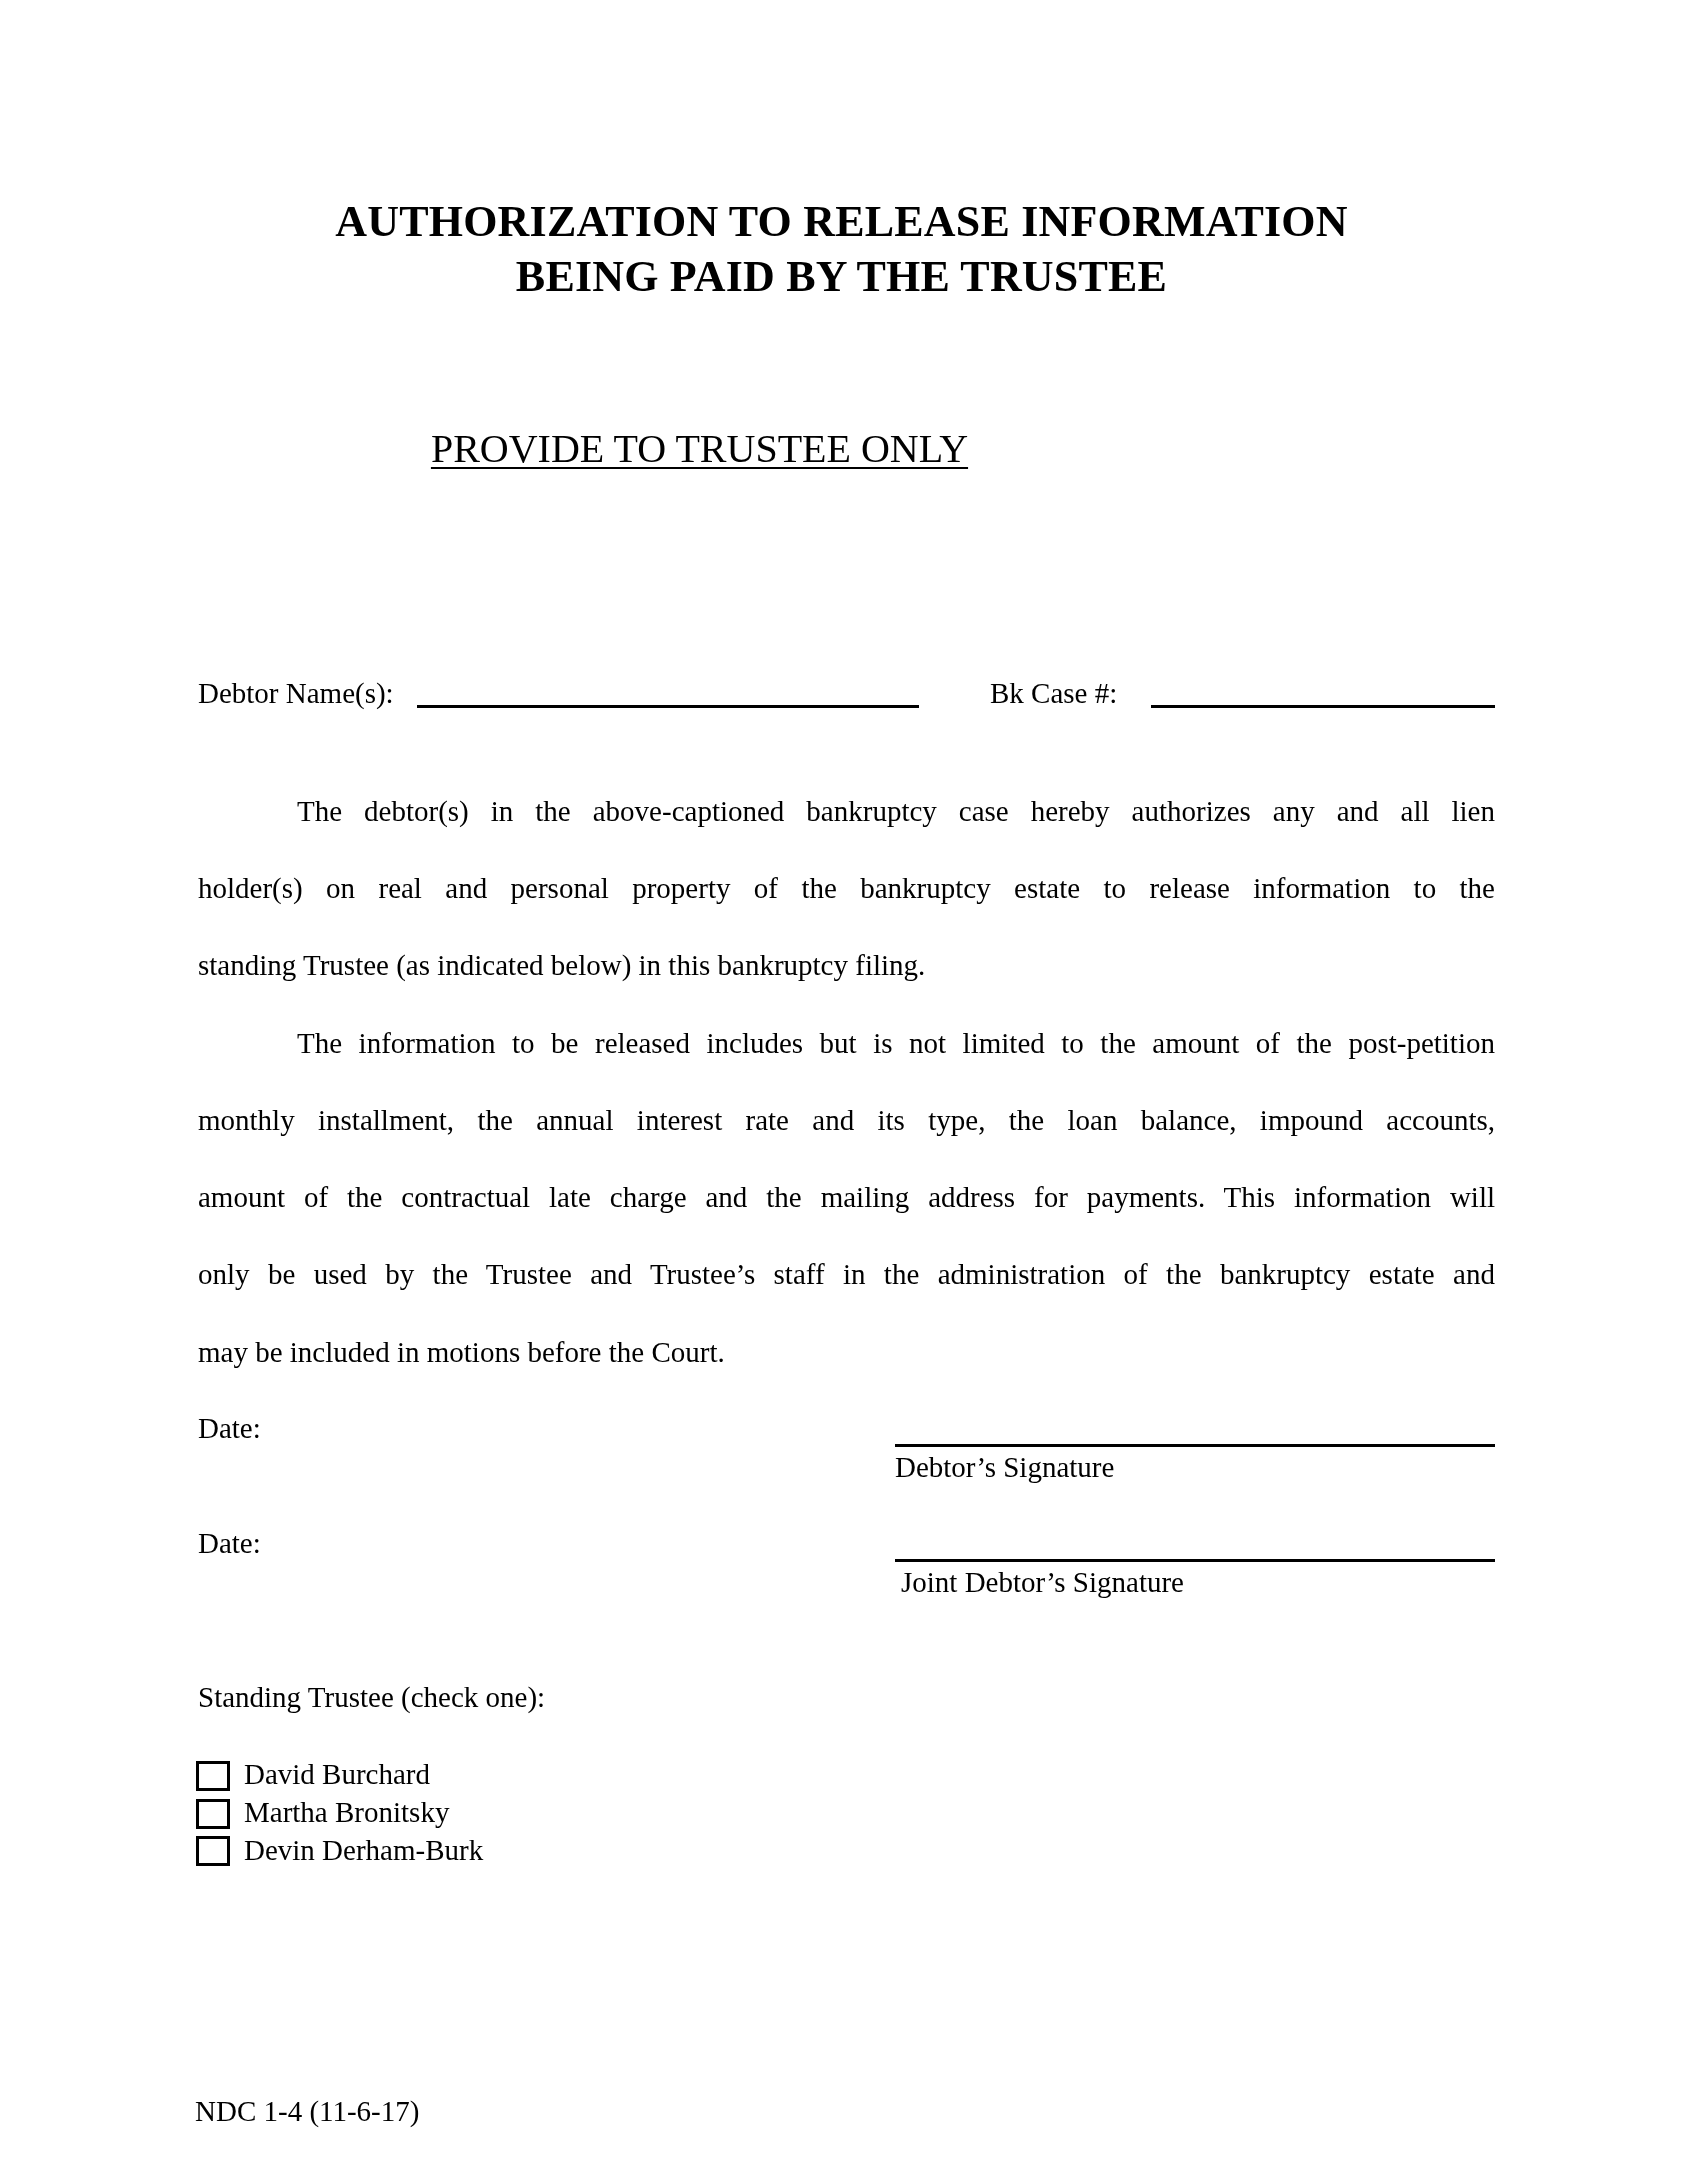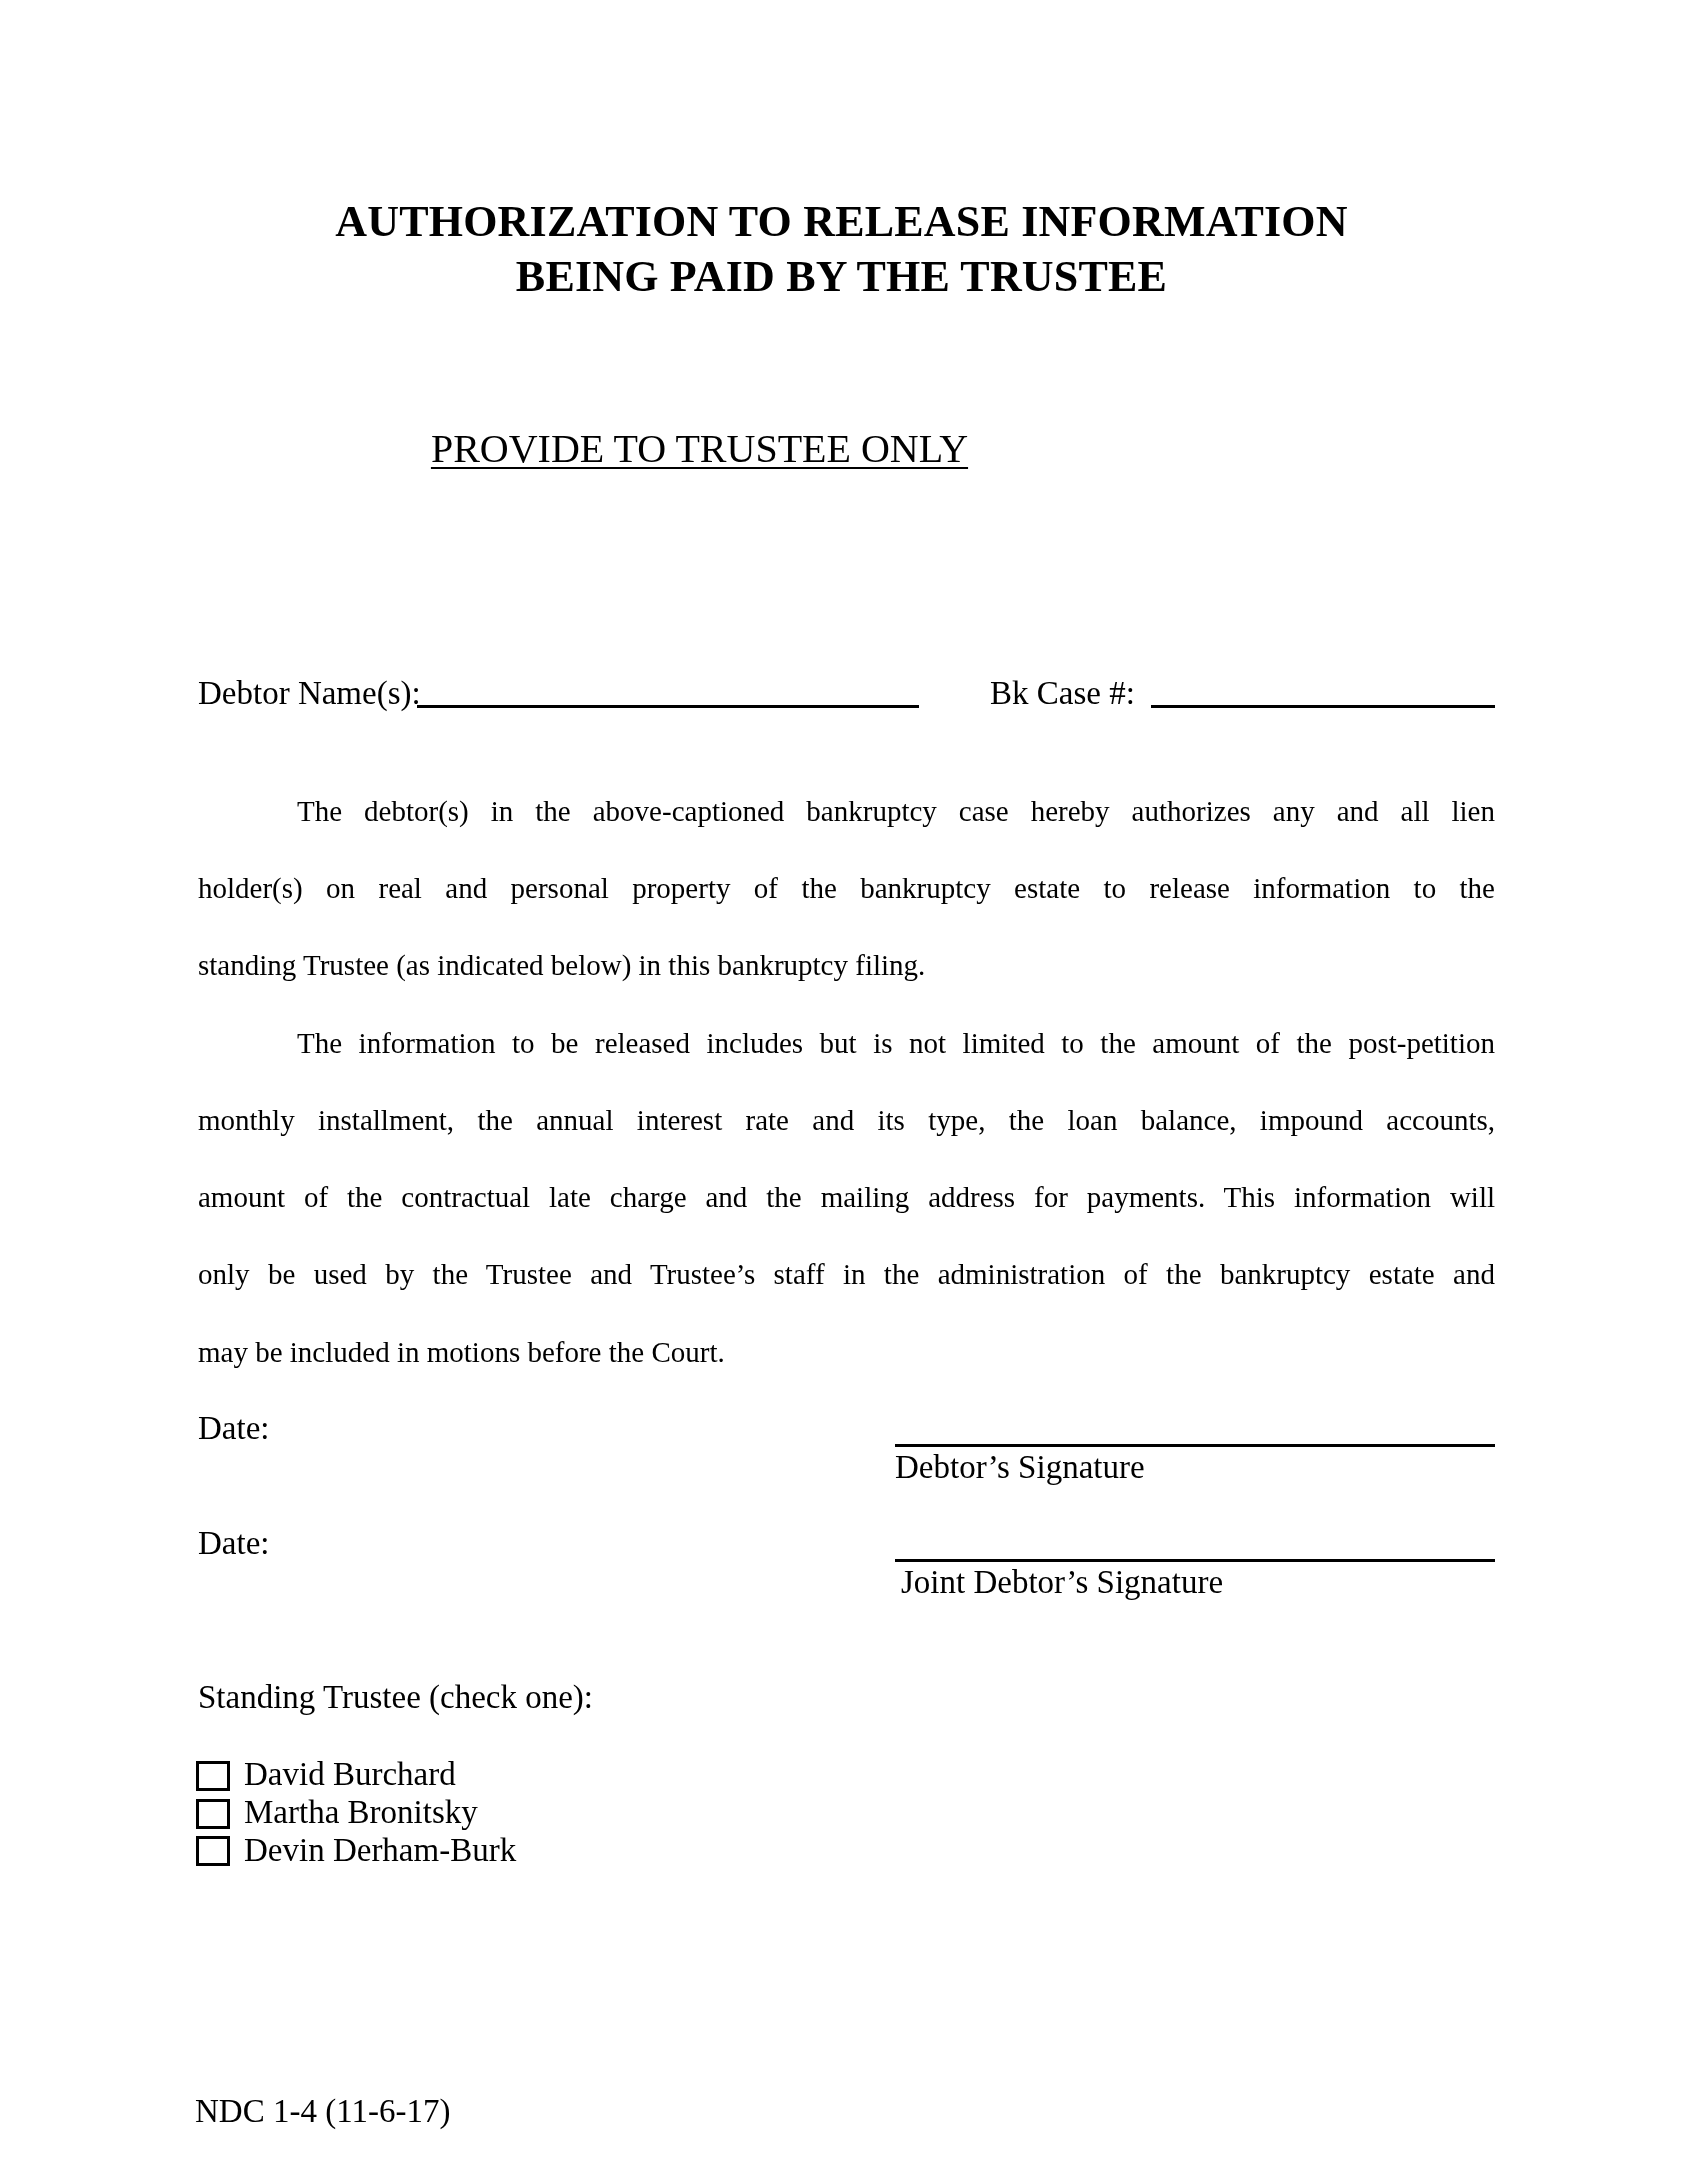--- a/index.html
+++ b/index.html
@@ -12,21 +12,21 @@
     left: 0; width: 1683px; text-align: center;
     font-weight: bold; font-size: 44px; line-height: 55px; top: 194px;
     letter-spacing: 0.2px;
   }
   .title div { white-space: nowrap; }
   .subtitle {
     left: 0; width: 1399px; text-align: center;
     font-size: 40px; line-height: 50px; top: 424px;
   }
   .subtitle span { text-decoration: underline; text-decoration-thickness: 2px; text-underline-offset: 5px; }
-  .txt { font-size: 33px; line-height: 34px; white-space: nowrap; }
+  .txt { font-size: 29px; line-height: 34px; white-space: nowrap; }
   .rule { background: #000; height: 3px; }
   .body-line { left: 198px; width: 1297px; font-size: 29px; line-height: 34px; text-align: justify; text-align-last: justify; white-space: nowrap; }
   .body-line.last { text-align-last: left; }
   .body-line.indent { left: 297px; width: 1198px; }
   .checkbox {
     width: 28px; height: 24px; border: 3px solid #000; background: #fff;
     cursor: pointer;
   }
 </style>
 </head>

